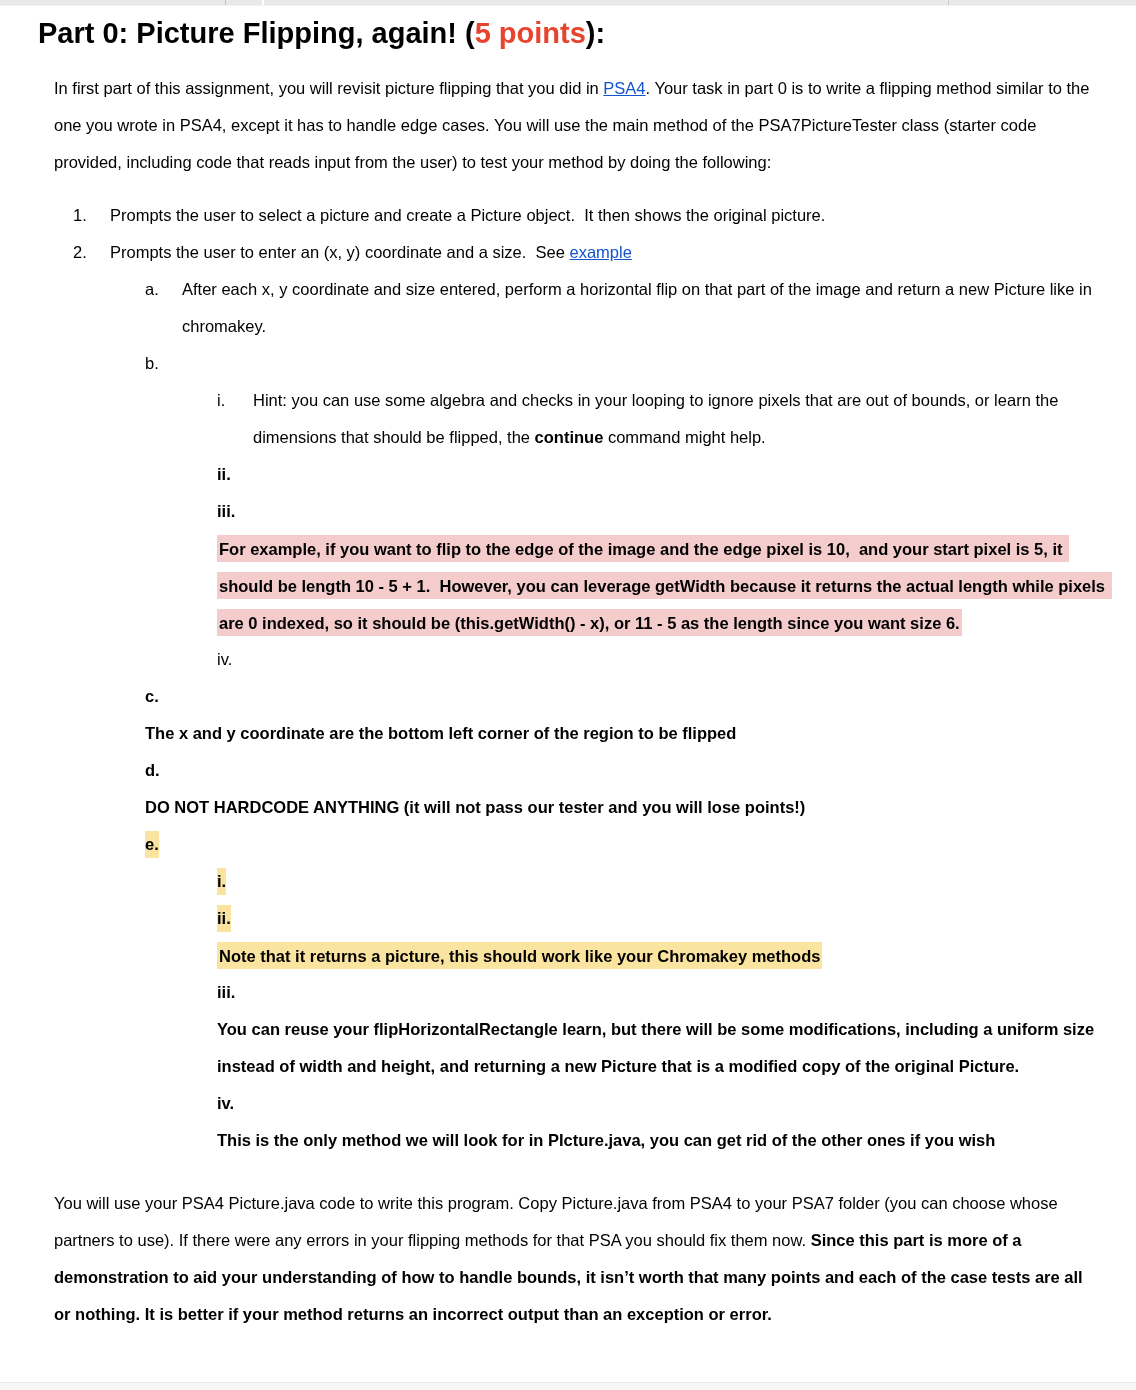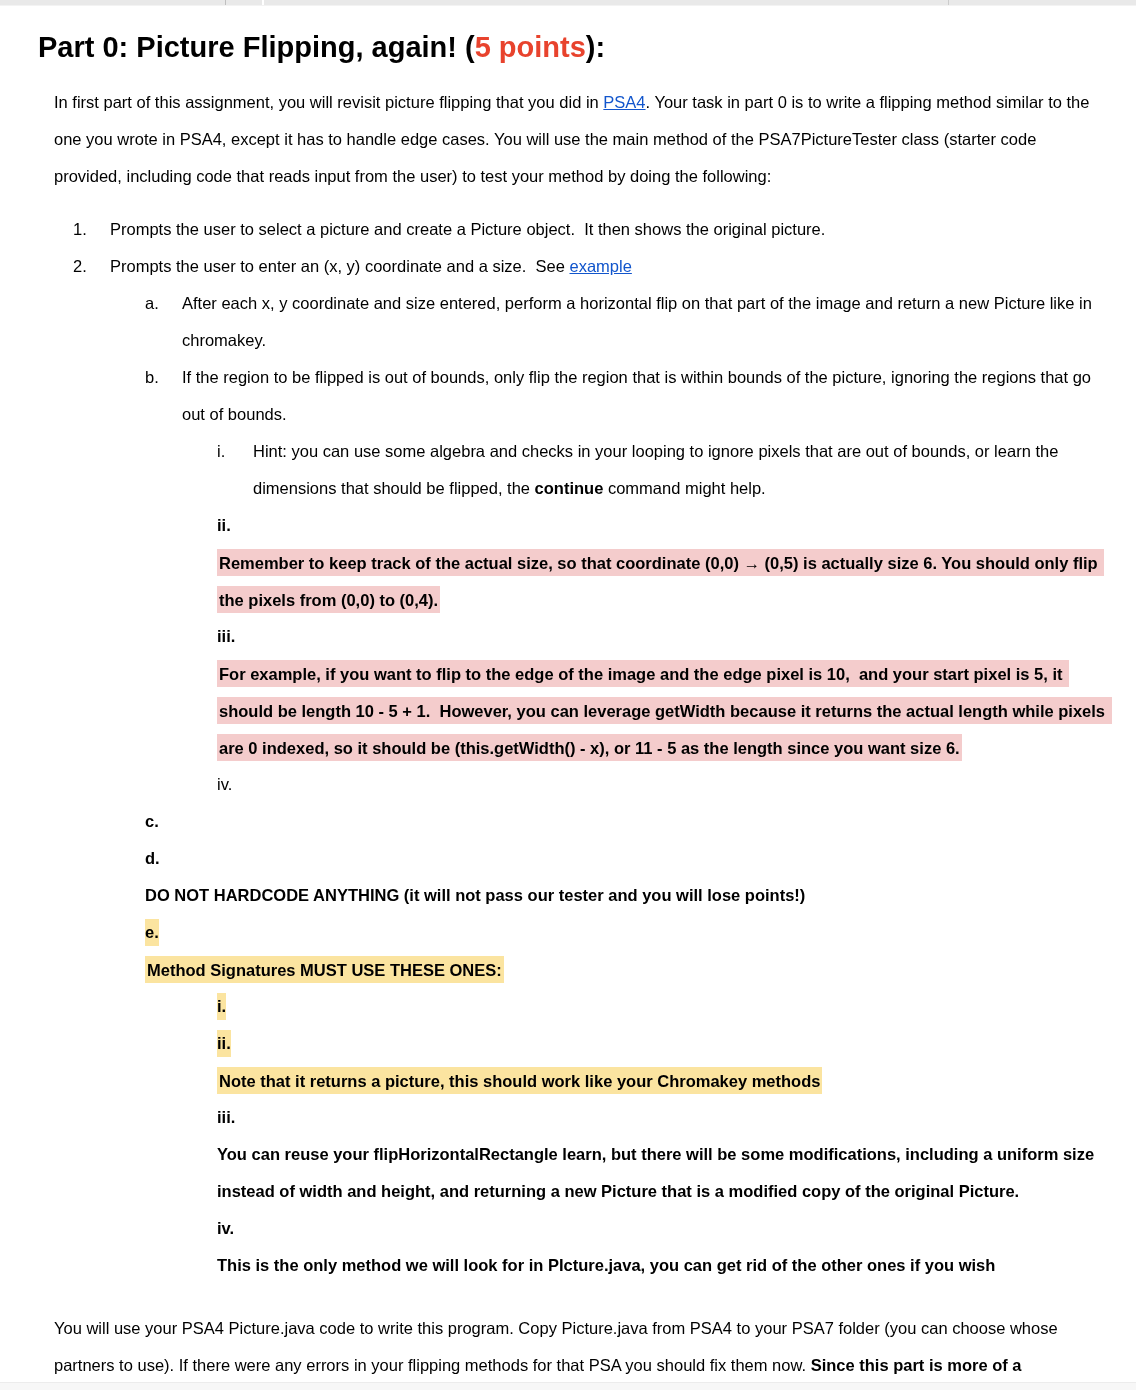--- a/index.html
+++ b/index.html
@@ -13,21 +13,21 @@
   
   .top-strip { position:relative; height:5px; background:#e9e9e9; border-bottom:1px solid #f3f3f3; }
   .top-strip .tick1 { position:absolute; left:225px; top:0; width:1px; height:5px; background:#bfbfbf; }
   .top-strip .tick2 { position:absolute; left:262px; top:0; width:2px; height:5px; background:#ffffff; }
   .top-strip .tick3 { position:absolute; left:948px; top:0; width:1px; height:5px; background:#cccccc; }
 
   .content { padding:0 26px 0 38px; }
 
   h1.title {
     font-size:29px; line-height:42px; font-weight:bold;
-    margin:20px 0 16px 0;
+    margin:6px 0 16px 0;
   }
   .red { color:#e8432d; }
 
   .para { font-size:16.5px; line-height:37px; margin:16px; }
   .t { white-space:pre-wrap; }
 
   .li { display:flex; align-items:flex-start; font-size:16.5px; line-height:37px; }
   .li .marker { line-height:37px; }
   .li .cell { flex:1 1 auto; min-width:0; }
 
@@ -89,54 +89,52 @@
       <div class="cell"><span class="t">Prompts the user to enter an (x, y) coordinate and a size.  See </span><a class="link" href="#">example</a></div>
     </div>
 
     <div class="li lvl2">
       <span class="marker">a.</span>
       <div class="cell"><span class="t">After each x, y coordinate and size entered, perform a horizontal flip on that part of the image and return a new Picture like in chromakey.</span></div>
     </div>
 
     <div class="li lvl2">
       <span class="marker">b.</span>
-      <div class="cell"><span class="t">If the region to be flipped is out of bounds, only flip the region that is within bounds of the picture, ignoring the regions that go out of bounds.</span></div>
     </div>
 
     <div class="li lvl3">
       <span class="marker">i.</span>
       <div class="cell"><span class="t">Hint: you can use some algebra and checks in your looping to ignore pixels that are out of bounds, or learn the dimensions that should be flipped, the </span><span class="t bold-inline">continue</span><span class="t"> command might help.</span></div>
     </div>
 
     <div class="li lvl3 bold">
       <span class="marker">ii.</span>
-      <div class="cell"><span class="t hl pink">Remember to keep track of the actual size, so that coordinate (0,0) → (0,5) is actually size 6. You should only flip the pixels from (0,0) to (0,4).</span></div>
     </div>
 
     <div class="li lvl3 bold">
       <span class="marker">iii.</span>
       <div class="cell"><span class="t hl pink">For example, if you want to flip to the edge of the image and the edge pixel is 10,  and your start pixel is 5, it should be length 10 - 5 + 1.  However, you can leverage getWidth because it returns the actual length while pixels are 0 indexed, so it should be (this.getWidth() - x), or 11 - 5 as the length since you want size 6.</span></div>
     </div>
 
     <div class="li lvl3">
       <span class="marker">iv.</span>
     </div>
 
     <div class="li lvl2 bold">
       <span class="marker">c.</span>
+      <div class="cell"><span class="t">The x and y coordinate are the bottom left corner of the region to be flipped</span></div>
     </div>
 
     <div class="li lvl2 bold">
       <span class="marker">d.</span>
       <div class="cell"><span class="t">DO NOT HARDCODE ANYTHING (it will not pass our tester and you will lose points!)</span></div>
     </div>
 
     <div class="li lvl2 bold">
       <span class="marker yellow-band">e.</span>
-      <div class="cell"><span class="t hl yellow">Method Signatures MUST USE THESE ONES:</span></div>
     </div>
 
     <div class="li lvl3 bold">
       <span class="marker yellow-band">i.</span>
     </div>
 
     <div class="li lvl3 bold">
       <span class="marker yellow-band">ii.</span>
       <div class="cell"><span class="t hl yellow">Note that it returns a picture, this should work like your Chromakey methods</span></div>
     </div>

